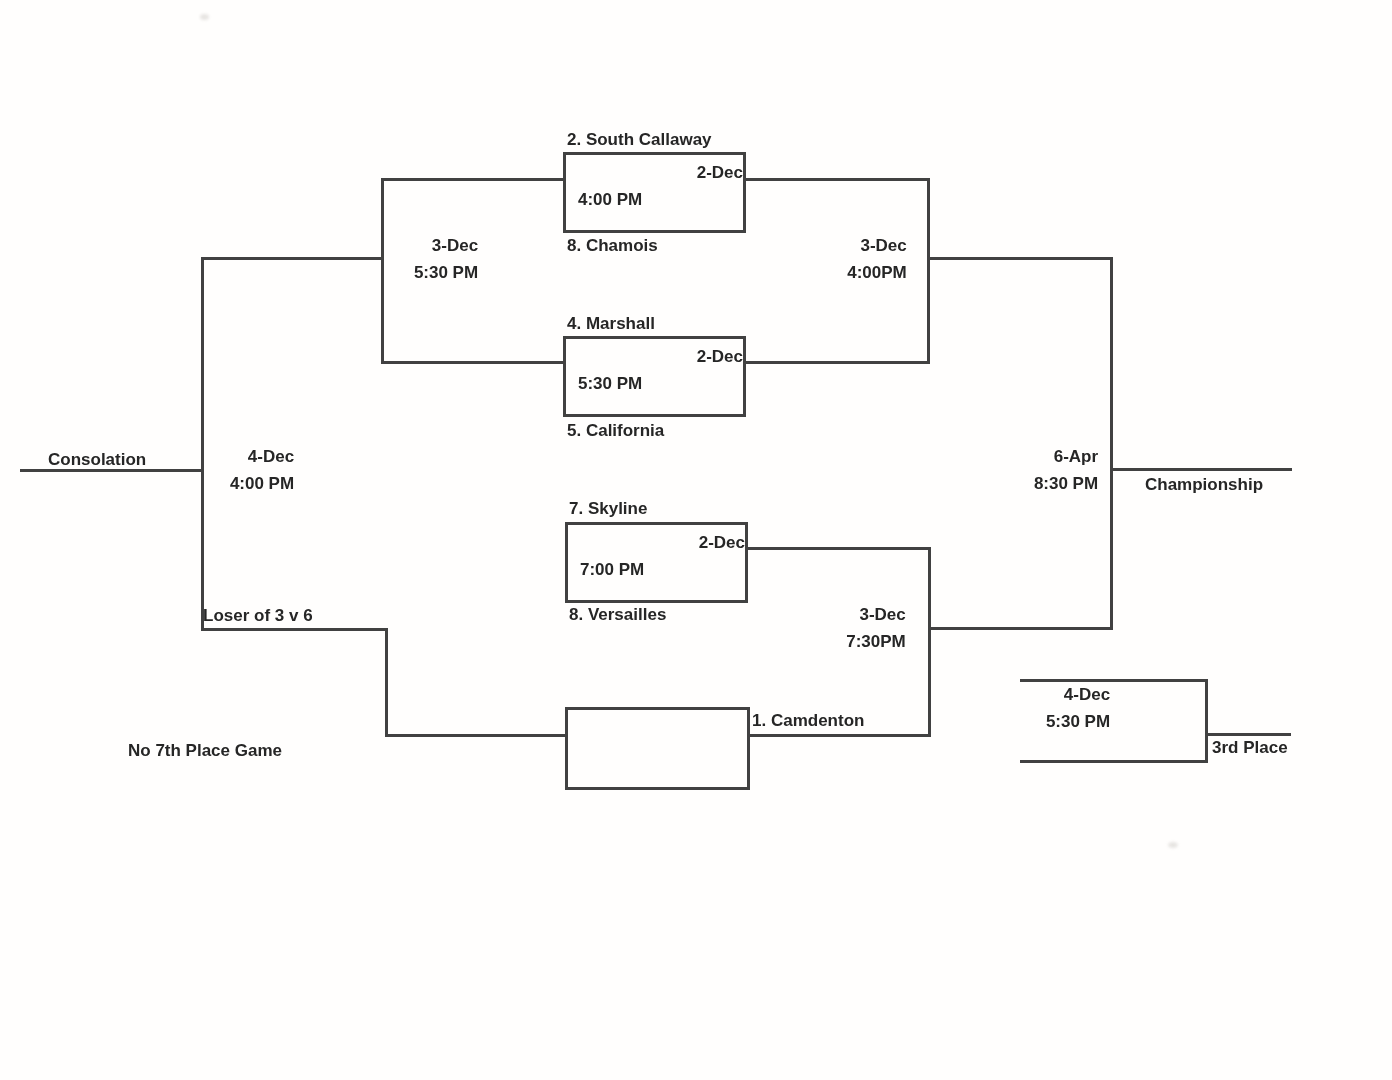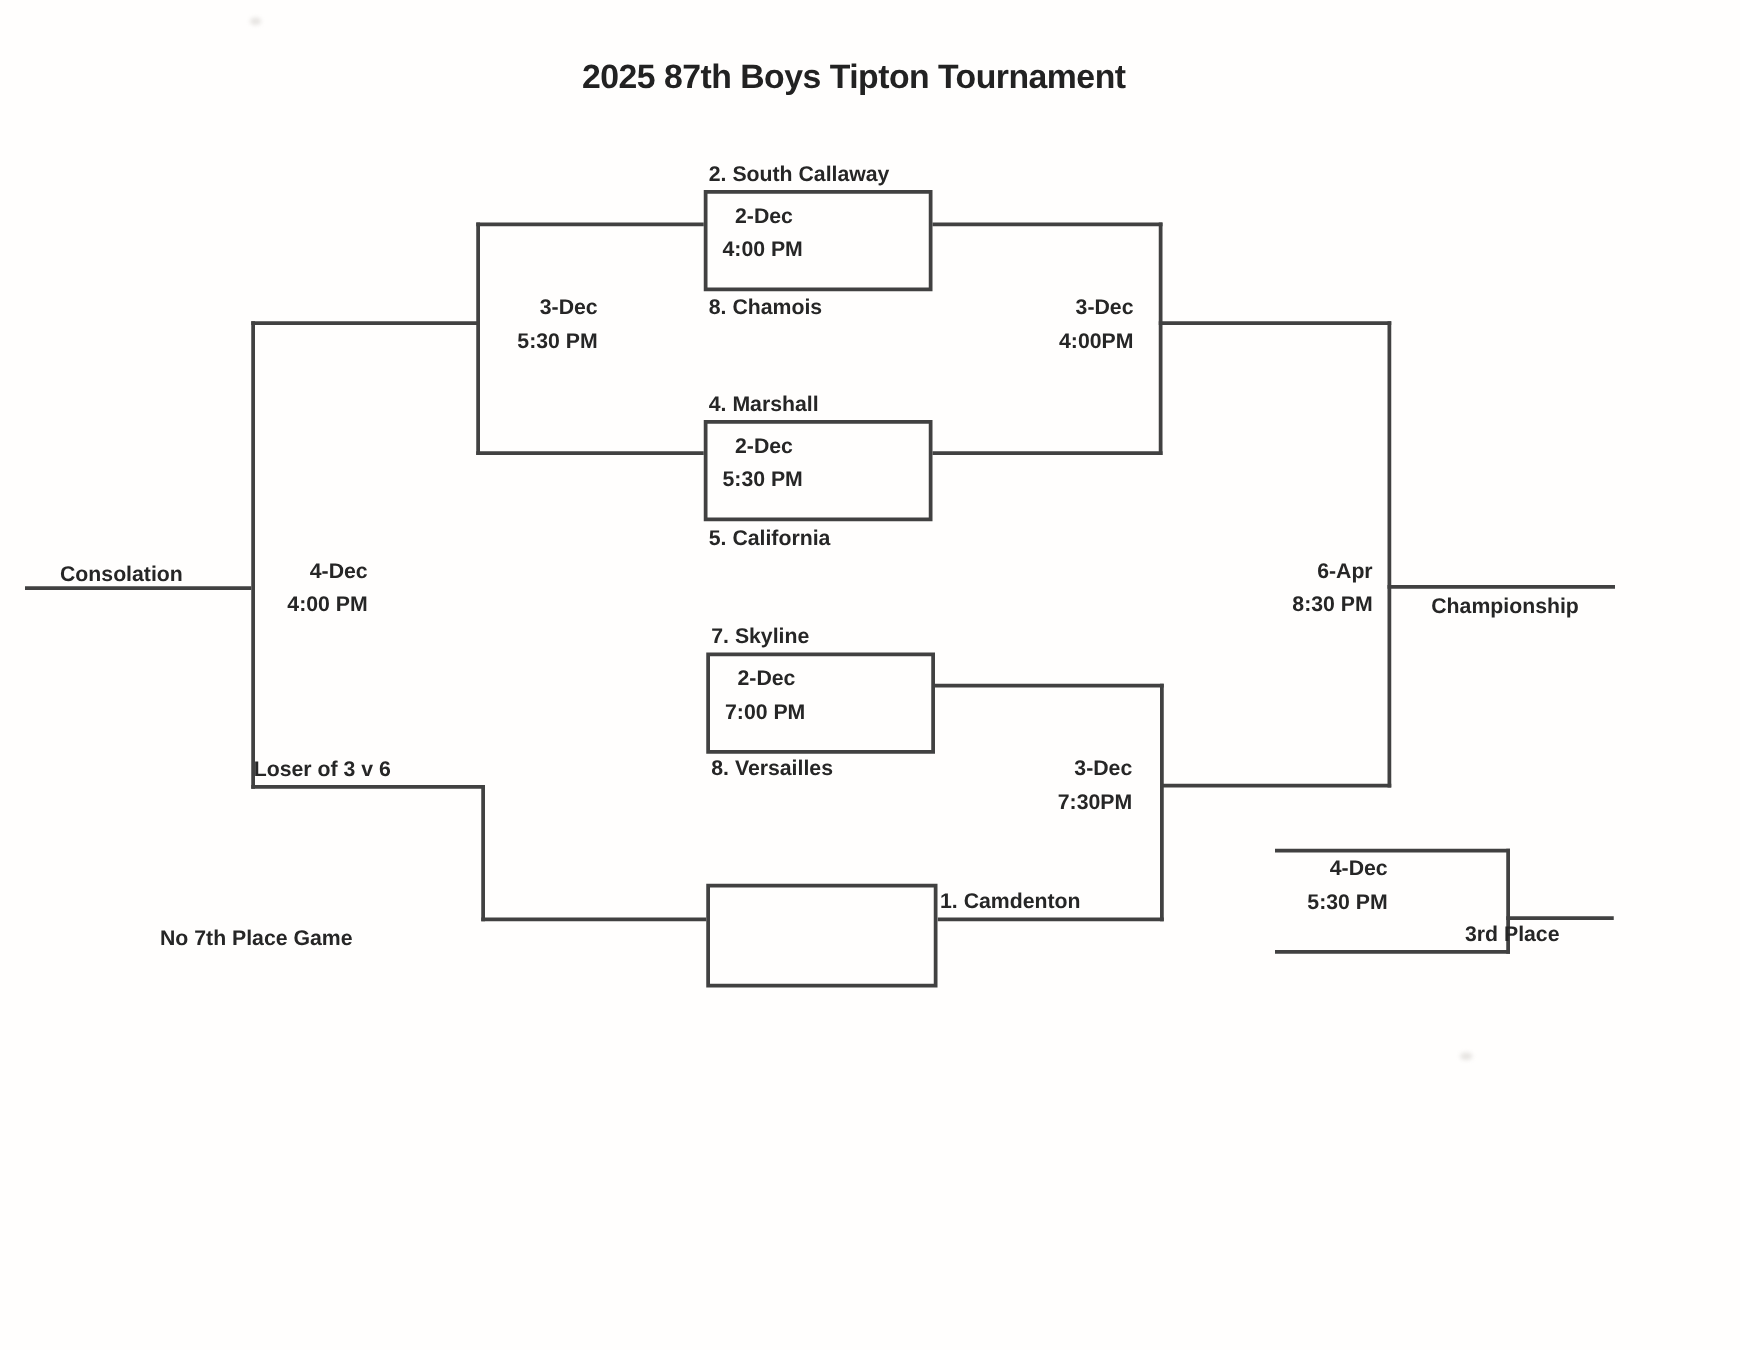--- a/index.html
+++ b/index.html
@@ -14,38 +14,37 @@
     transform:translateX(-50%);
     font-size:27px; line-height:29px; letter-spacing:-0.4px;
     white-space:nowrap; color:#222;
   }
   .hl { position:absolute; height:3px; background:#414141; }
   .vl { position:absolute; width:3px; background:#414141; }
   .gamebox {
     position:absolute; border:3px solid #414141;
     box-sizing:border-box; background:#fffefd;
   }
-  .gamebox .l1 { margin:4px 0 0 22px; font-size:17px; line-height:27px; }
+  .gamebox .l1 { margin:4px 0 0 22px; font-size:17px; line-height:27px;text-align:right; }
   .gamebox .l2 { margin:0 0 0 12px; font-size:17px; line-height:27px; }
   .lbl { position:absolute; font-size:17px; line-height:22px; white-space:nowrap; }
   .dt {
     position:absolute; font-size:17px; line-height:27px;
     text-align:right; transform:translateX(-50%); white-space:nowrap;
   }
   .smudge {
     position:absolute; background:#b9b4ae; border-radius:50%;
     opacity:0.35; filter:blur(1.5px);
   }
 </style>
 </head>
 <body>
 
 <div class="page">
 
-  <h1 class="title">2025 87th Boys Tipton Tournament</h1>
 
   <div class="hl" style="left:20px;top:469px;width:181px"></div>
   <div class="vl" style="left:201px;top:257px;height:374px"></div>
   <div class="hl" style="left:201px;top:257px;width:183px"></div>
   <div class="vl" style="left:381px;top:178px;height:186px"></div>
   <div class="hl" style="left:381px;top:178px;width:184px"></div>
   <div class="hl" style="left:381px;top:361px;width:184px"></div>
   <div class="hl" style="left:201px;top:628px;width:187px"></div>
   <div class="vl" style="left:385px;top:628px;height:109px"></div>
   <div class="hl" style="left:385px;top:734px;width:182px"></div>
@@ -108,20 +107,20 @@
     <div>6-Apr</div>
     <div>8:30 PM</div>
   </div>
   <div class="dt" style="left:1078px;top:681px">
     <div>4-Dec</div>
     <div>5:30 PM</div>
   </div>
 
   <div class="lbl" style="left:48px;top:449px">Consolation</div>
   <div class="lbl" style="left:1145px;top:474px">Championship</div>
-  <div class="lbl" style="left:1172px;top:737px">3rd Place</div>
+  <div class="lbl" style="left:1212px;top:737px">3rd Place</div>
   <div class="lbl" style="left:203px;top:605px">Loser of 3 v 6</div>
   <div class="lbl" style="left:128px;top:740px">No 7th Place Game</div>
 
   <div class="smudge" style="left:200px;top:14px;width:9px;height:6px"></div>
   <div class="smudge" style="left:1168px;top:842px;width:10px;height:6px"></div>
 
 </div>
 
 </body></html>

